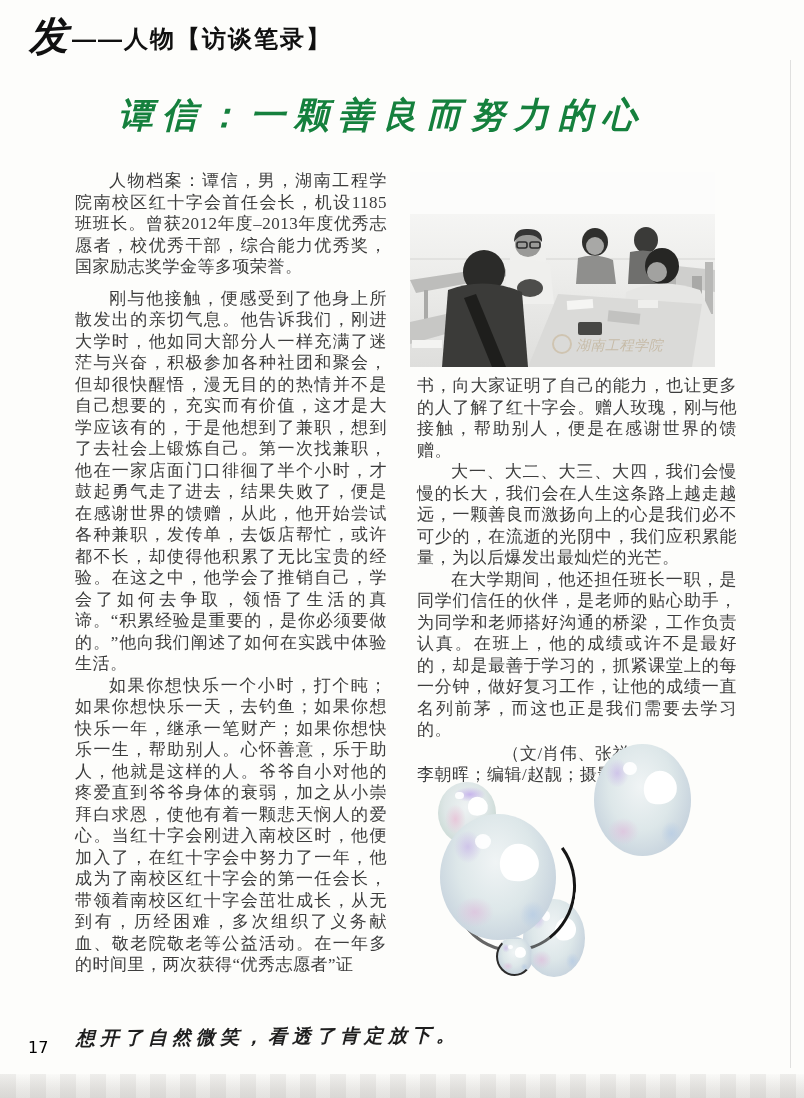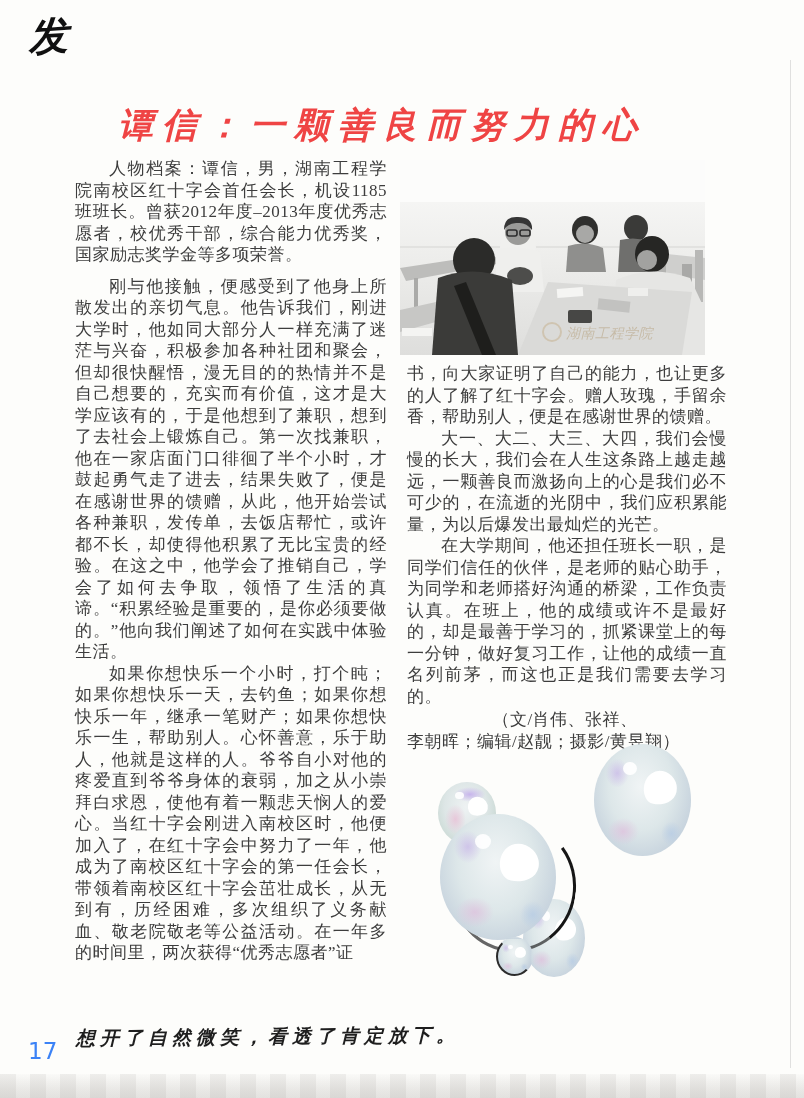--- a/index.html
+++ b/index.html
@@ -14,26 +14,26 @@
   .masthead .logo{
     font-family:"DejaVu Serif",serif;font-weight:bold;font-style:italic;
     font-size:40px;line-height:40px;color:#101010;transform:rotate(-4deg);
   }
   .masthead .section{
     font-family:"Liberation Sans","DejaVu Sans",sans-serif;font-weight:900;
     font-size:24px;line-height:30px;letter-spacing:2px;color:#101010;padding-bottom:2px;
   }
   
   .article-title{
-    position:absolute;left:0;right:40px;top:90px;margin:12px;text-align:center;
+    position:absolute;left:0;right:40px;top:90px;margin:2px;text-align:center;
     font-size:35px;font-weight:bold;font-style:italic;letter-spacing:9px;
-    color:#ef4444;font-family:"DejaVu Serif",serif;
-  }
-  
-  .columns{position:absolute;left:75px;top:158px;width:662px;display:flex;gap:20px;}
+    color:#15803d;font-family:"DejaVu Serif",serif;
+  }
+  
+  .columns{position:absolute;left:75px;top:170px;width:662px;display:flex;gap:30px;}
   .col{font-size:17px;line-height:21.5px;text-align:justify;letter-spacing:0.5px;}
   .col.left{width:312px;}
   .col.right{width:320px;}
   .para{margin:0;text-indent:2em;}
   .para.noindent{text-indent:0;}
   .para.gap-after{margin-bottom:10px;}
   
   .photo{
     position:relative;width:305px;height:195px;margin:2px 0 8px -7px;
     background:#f1f1f0;overflow:hidden;
@@ -80,41 +80,42 @@
     transform:rotate(8deg);
   }
   
   .footer-quote{
     position:absolute;left:76px;top:1024px;
     font-family:"DejaVu Serif",serif;font-style:italic;font-weight:bold;
     font-size:19px;letter-spacing:5px;color:#1e1e1e;transform:rotate(-0.5deg);
   }
   .page-number{
     position:absolute;left:28px;top:1038px;
-    font-family:"DejaVu Sans","Liberation Sans",sans-serif;font-size:23px;color:#3b82f6;
+    font-family:"DejaVu Sans","Liberation Sans",sans-serif;font-size:16px;color:#000000;
   }
   
   .scan-bottom{
     position:absolute;left:0;right:0;bottom:0;height:24px;
     background:
       repeating-linear-gradient(90deg, rgba(110,104,98,0.10) 0 16px, rgba(110,104,98,0.02) 16px 30px),
       linear-gradient(to bottom, rgba(0,0,0,0) 0%, rgba(120,114,108,0.12) 60%, rgba(120,114,108,0.18) 100%);
   }
   .scan-right{
     position:absolute;top:60px;bottom:30px;right:13px;width:1px;
     background:rgba(150,150,150,0.28);
   }
 </style>
 </head>
 <body>
 
 <div class="page">
 
   <div class="masthead">
     <span class="logo">发</span>
+    <span class="section">——人物【访谈笔录】</span>
   </div>
 
   <h1 class="article-title">谭信：一颗善良而努力的心</h1>
 
   <div class="columns">
 
     <div class="col left">
       <p class="para gap-after">人物档案：谭信，男，湖南工程学院南校区红十字会首任会长，机设1185班班长。曾获2012年度–2013年度优秀志愿者，校优秀干部，综合能力优秀奖，国家励志奖学金等多项荣誉。</p>
       <p class="para">刚与他接触，便感受到了他身上所散发出的亲切气息。他告诉我们，刚进大学时，他如同大部分人一样充满了迷茫与兴奋，积极参加各种社团和聚会，但却很快醒悟，漫无目的的热情并不是自己想要的，充实而有价值，这才是大学应该有的，于是他想到了兼职，想到了去社会上锻炼自己。第一次找兼职，他在一家店面门口徘徊了半个小时，才鼓起勇气走了进去，结果失败了，便是在感谢世界的馈赠，从此，他开始尝试各种兼职，发传单，去饭店帮忙，或许都不长，却使得他积累了无比宝贵的经验。在这之中，他学会了推销自己，学会了如何去争取，领悟了生活的真谛。“积累经验是重要的，是你必须要做的。”他向我们阐述了如何在实践中体验生活。</p>
       <p class="para">如果你想快乐一个小时，打个盹；如果你想快乐一天，去钓鱼；如果你想快乐一年，继承一笔财产；如果你想快乐一生，帮助别人。心怀善意，乐于助人，他就是这样的人。爷爷自小对他的疼爱直到爷爷身体的衰弱，加之从小崇拜白求恩，使他有着一颗悲天悯人的爱心。当红十字会刚进入南校区时，他便加入了，在红十字会中努力了一年，他成为了南校区红十字会的第一任会长，带领着南校区红十字会茁壮成长，从无到有，历经困难，多次组织了义务献血、敬老院敬老等公益活动。在一年多的时间里，两次获得“优秀志愿者”证</p>
@@ -177,21 +178,21 @@
           <path d="M38 118 Q74 104 112 120 L118 195 L32 195 Z" fill="#3b3b39"></path>
           <path d="M66 122 L96 195 L82 195 L54 126 Z" fill="#1e1e1c"></path>
 
           <g opacity="0.8">
             <circle cx="152" cy="172" r="9" fill="none" stroke="#cdbfa8" stroke-width="2"></circle>
             <text x="166" y="178" font-size="14" font-style="italic" fill="#c2b49c">湖南工程学院</text>
           </g>
         </svg>
       </figure>
 
-      <p class="para noindent">书，向大家证明了自己的能力，也让更多的人了解了红十字会。赠人玫瑰，手留余香，帮助别人，便是在感谢世界的馈赠。</p>
+      <p class="para noindent">书，向大家证明了自己的能力，也让更多的人了解了红十字会。赠人玫瑰，刚与他接触，帮助别人，便是在感谢世界的馈赠。</p>
       <p class="para">大一、大二、大三、大四，我们会慢慢的长大，我们会在人生这条路上越走越远，一颗善良而激扬向上的心是我们必不可少的，在流逝的光阴中，我们应积累能量，为以后爆发出最灿烂的光芒。</p>
       <p class="para">在大学期间，他还担任班长一职，是同学们信任的伙伴，是老师的贴心助手，为同学和老师搭好沟通的桥梁，工作负责认真。在班上，他的成绩或许不是最好的，却是最善于学习的，抓紧课堂上的每一分钟，做好复习工作，让他的成绩一直名列前茅，而这也正是我们需要去学习的。</p>
 
       <div class="byline">
         <div class="l1">（文/肖伟、张祥、</div>
         <div class="l2">李朝晖；编辑/赵靓；摄影/黄昱翔）</div>
       </div>
     </div>
   </div>
 

